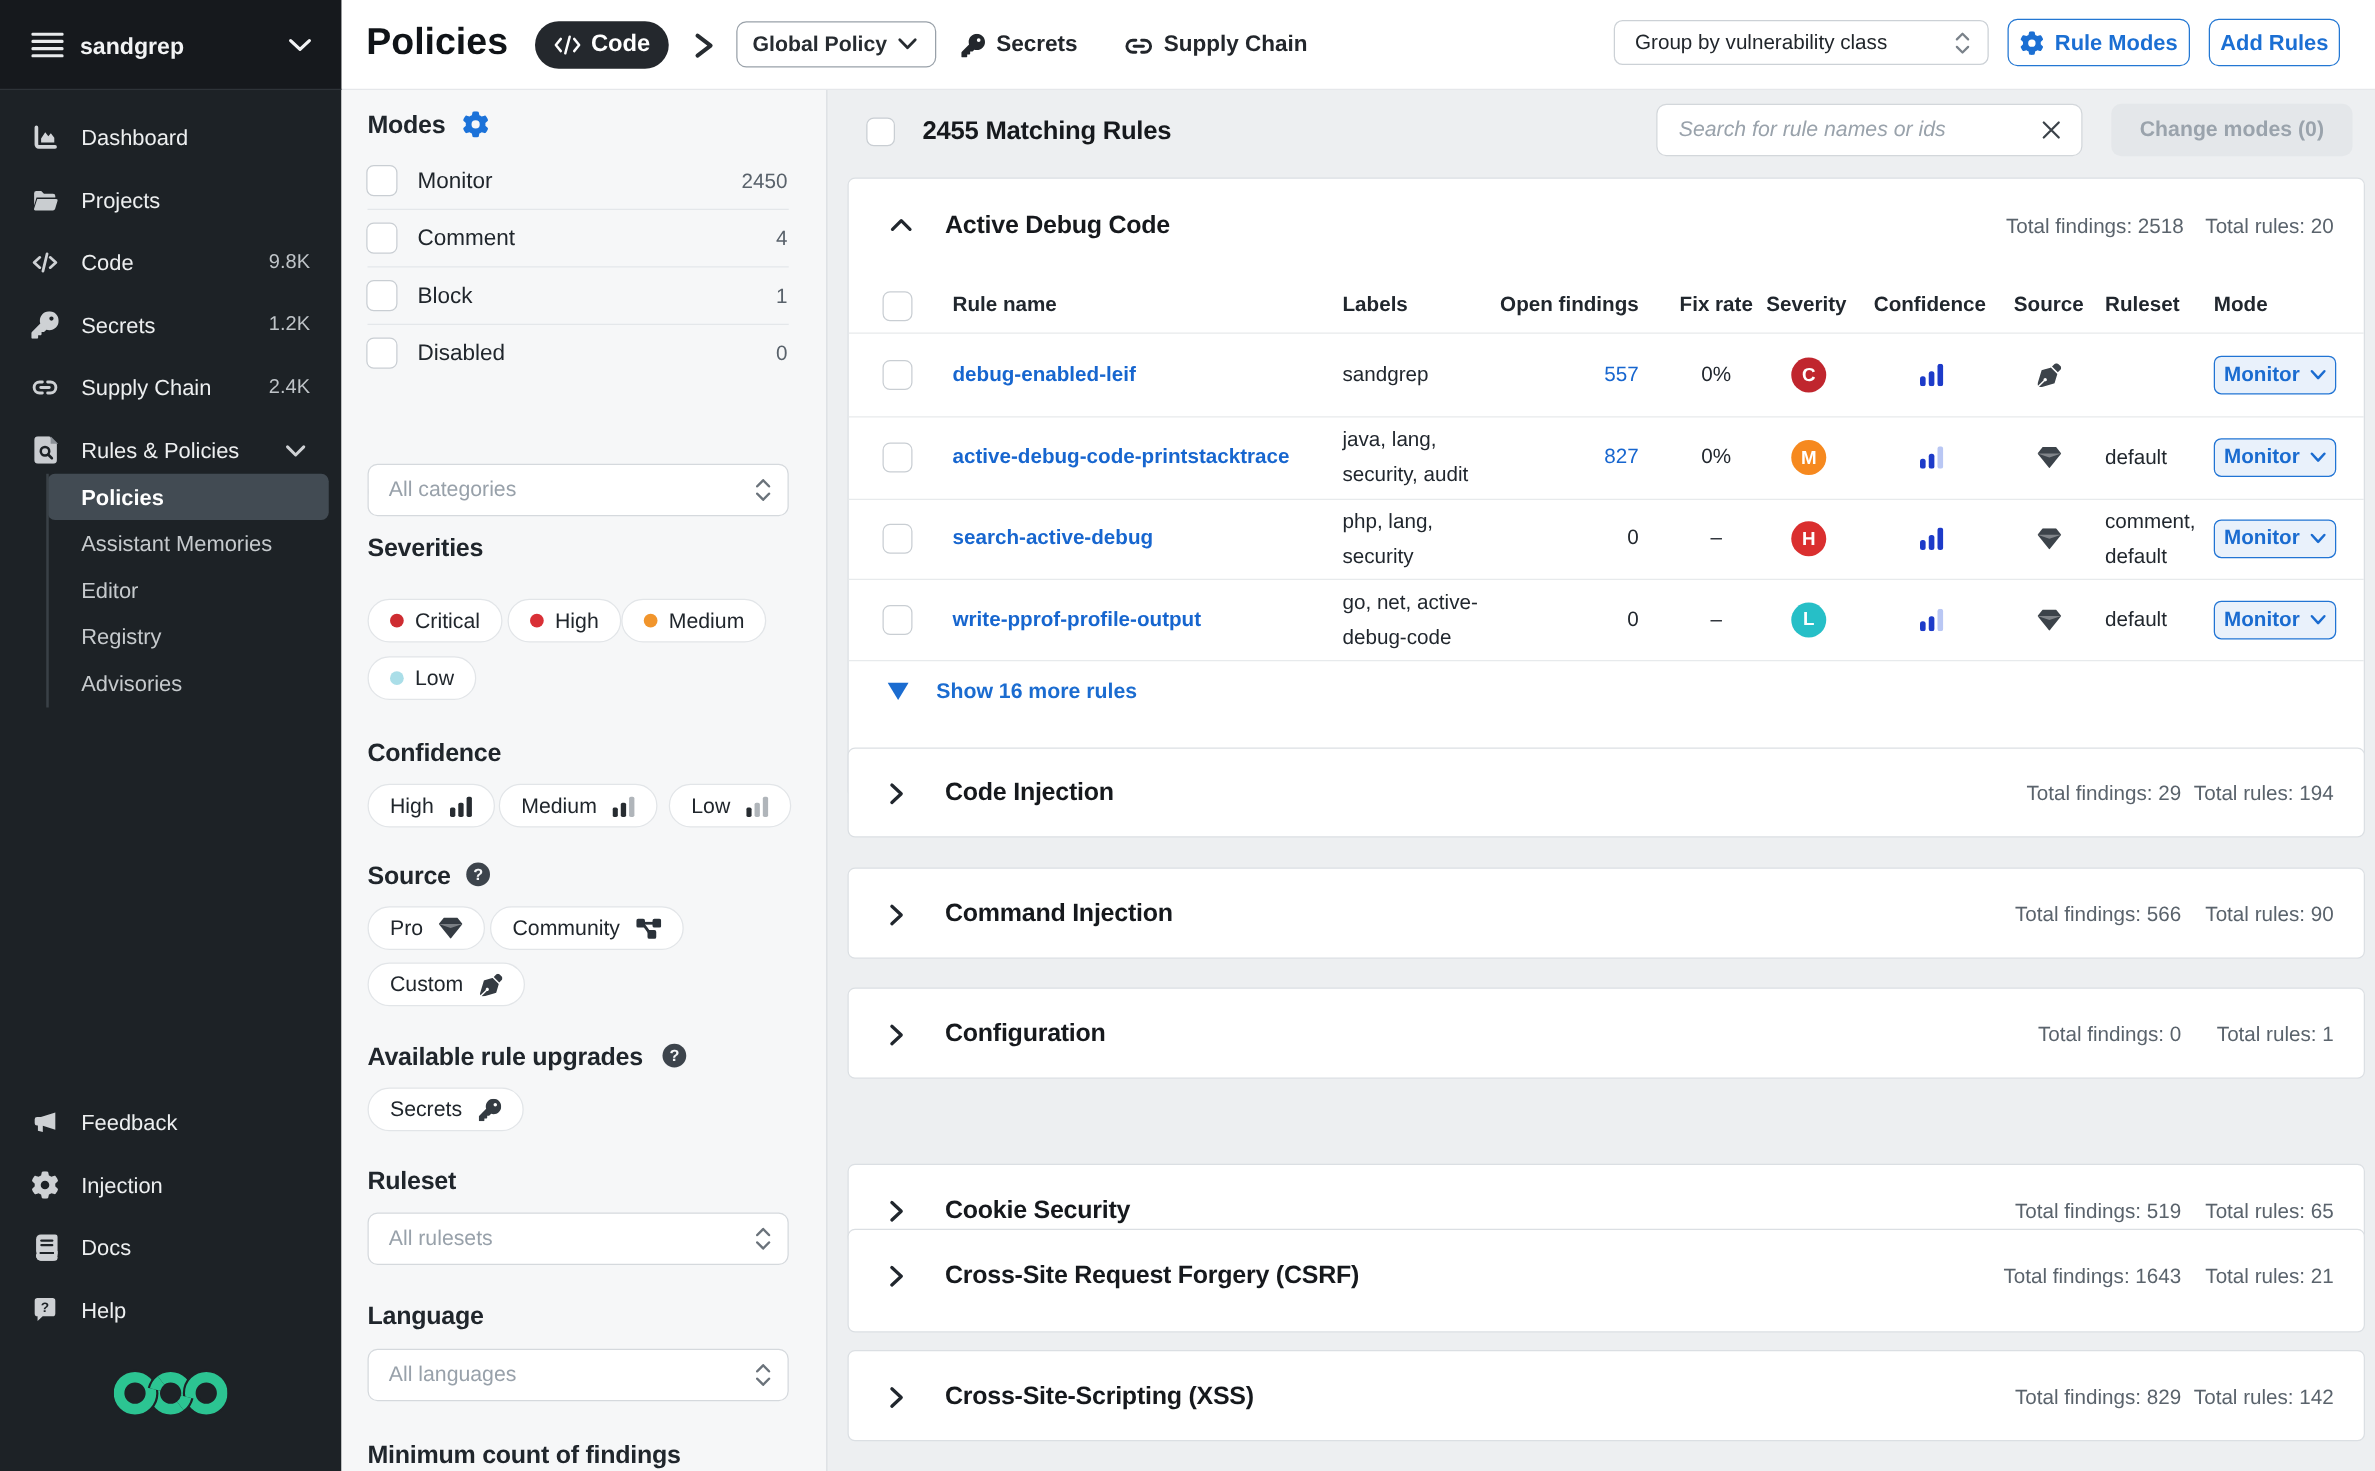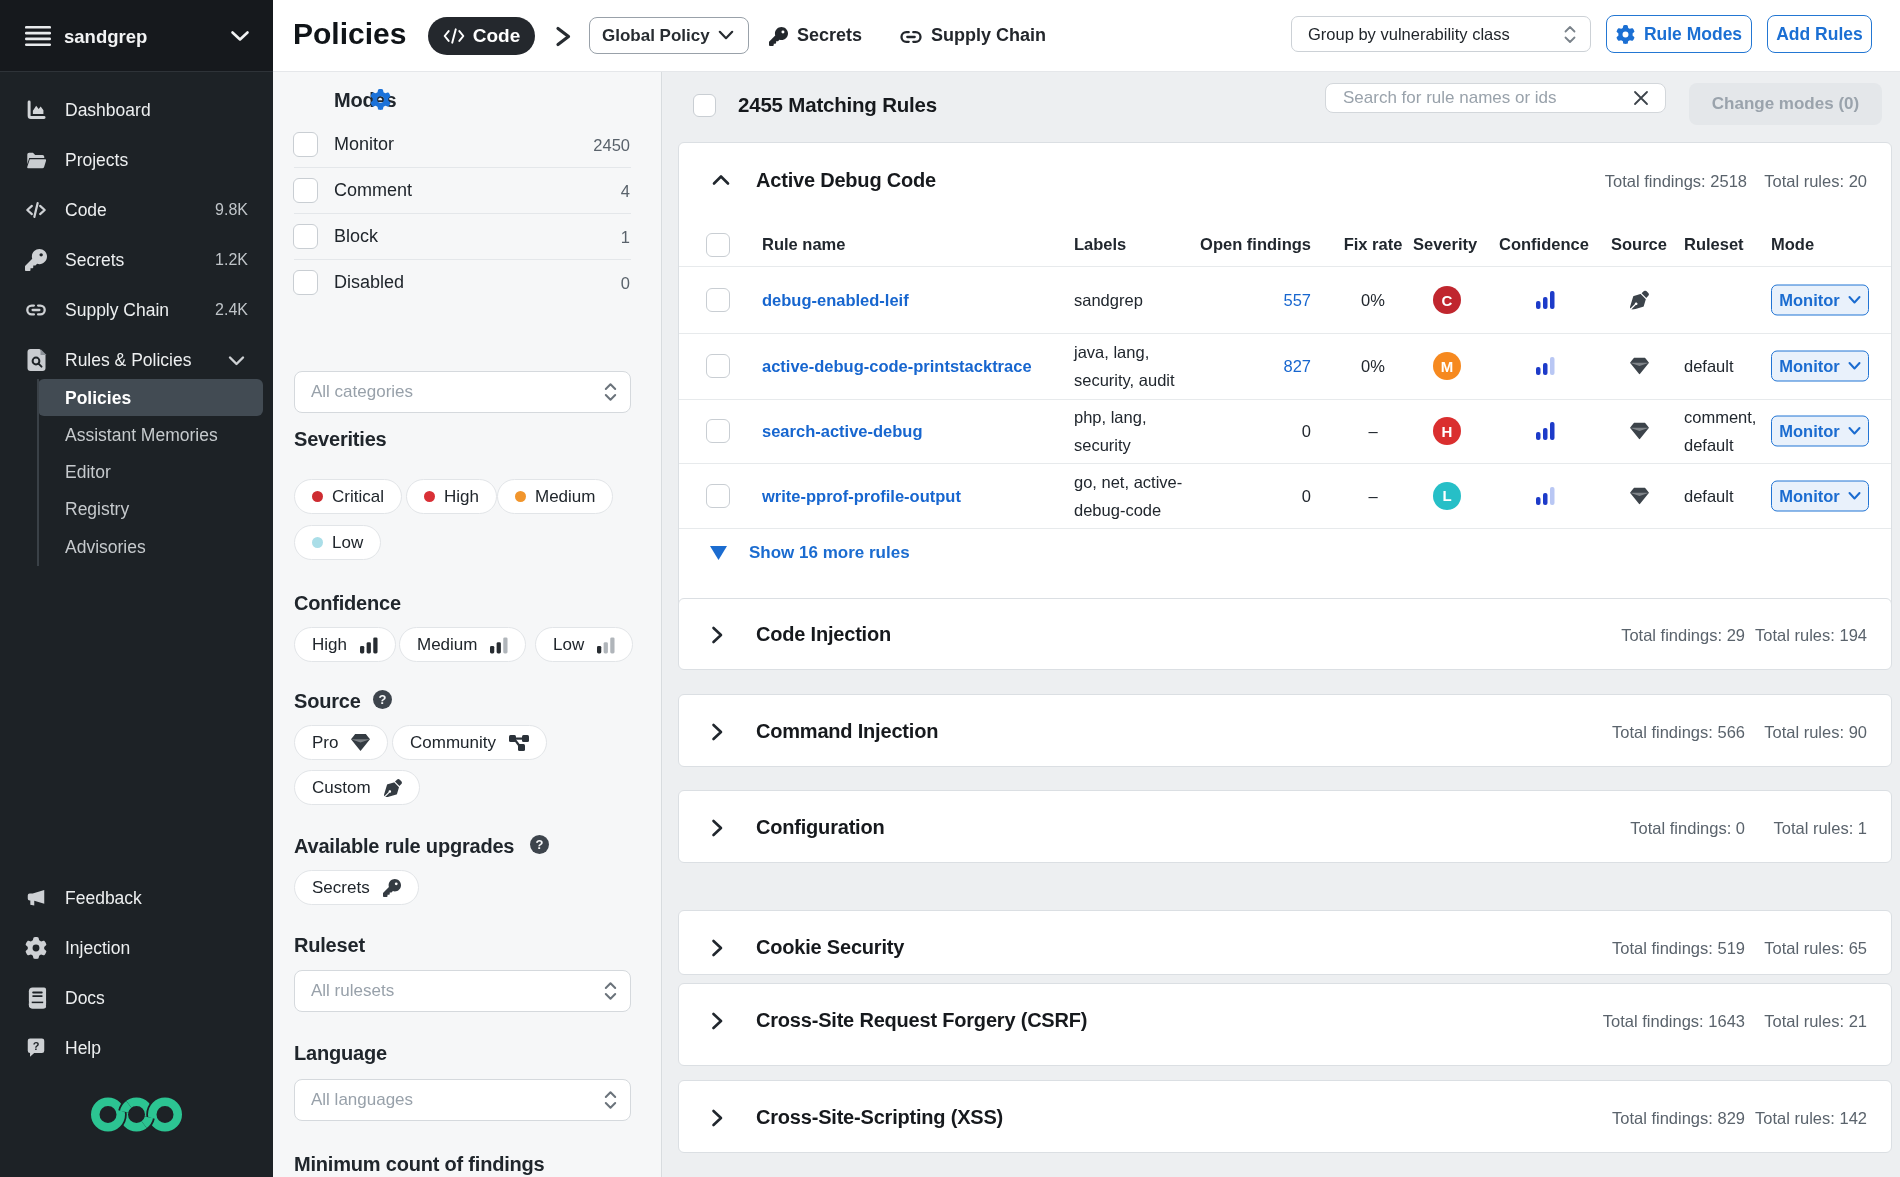--- a/index.html
+++ b/index.html
@@ -231,21 +231,21 @@
     <svg width="19" height="19" viewBox="0 0 512 512" fill="#1b6fd3">
         <path d="M495.9 166.6c3.2 8.7.5 18.4-6.4 24.6l-43.3 39.4c1.1 8.3 1.7 16.8 1.7 25.4s-.6 17.1-1.7 25.4l43.3 39.4c6.9 6.2 9.6 15.9 6.4 24.6-4.4 11.9-9.7 23.3-15.8 34.3l-4.7 8.1c-6.6 11-14 21.4-22.1 31.2-5.9 7.2-15.7 9.6-24.5 6.8l-55.7-17.7c-13.4 10.3-28.2 18.9-44 25.4l-12.5 57.1c-2 9.1-9 16.3-18.2 17.8-13.8 2.3-28 3.5-42.5 3.5s-28.7-1.2-42.5-3.5c-9.2-1.5-16.2-8.7-18.2-17.8l-12.5-57.1c-15.8-6.5-30.6-15.1-44-25.4L83.1 425.9c-8.8 2.8-18.6.3-24.5-6.8-8.1-9.8-15.5-20.2-22.1-31.2l-4.7-8.1c-6.1-11-11.4-22.4-15.8-34.3-3.2-8.7-.5-18.4 6.4-24.6l43.3-39.4c-1.1-8.3-1.7-16.8-1.7-25.4s.6-17.1 1.7-25.4L22.4 191.2c-6.9-6.2-9.6-15.9-6.4-24.6 4.4-11.9 9.7-23.3 15.8-34.3l4.7-8.1c6.6-11 14-21.4 22.1-31.2 5.9-7.2 15.7-9.6 24.5-6.8l55.7 17.7c13.4-10.3 28.2-18.9 44-25.4l12.5-57.1c2-9.1 9-16.3 18.2-17.8C227.3 1.2 241.5 0 256 0s28.7 1.2 42.5 3.5c9.2 1.5 16.2 8.7 18.2 17.8l12.5 57.1c15.8 6.5 30.6 15.1 44 25.4l55.7-17.7c8.8-2.8 18.6-.3 24.5 6.8 8.1 9.8 15.5 20.2 22.1 31.2l4.7 8.1c6.1 11 11.4 22.4 15.8 34.3zM256 336a80 80 0 1 0 0-160 80 80 0 1 0 0 160z"></path>
       </svg>
     <span style="font-size:17.5px;font-weight:700;color:#1b6fd3;">Rule Modes</span>
   </div>
   <div class="abs" style="left:1494px;top:15px;width:105px;height:38px;background:#fff;border:1.5px solid #2377d3;border-radius:8px;display:flex;align-items:center;justify-content:center;">
     <span style="font-size:17.5px;font-weight:700;color:#1b6fd3;">Add Rules</span>
   </div>
 </div>
 <div id="filters">
-  <div class="fhead" style="top:17px;margin-left:40px;">Modes</div>
+  <div class="fhead" style="top:17px;">Modes</div>
   <svg class="abs" style="left:97px;top:17px" width="21" height="21" viewBox="0 0 512 512" fill="#1b72d9">
       <path d="M495.9 166.6c3.2 8.7.5 18.4-6.4 24.6l-43.3 39.4c1.1 8.3 1.7 16.8 1.7 25.4s-.6 17.1-1.7 25.4l43.3 39.4c6.9 6.2 9.6 15.9 6.4 24.6-4.4 11.9-9.7 23.3-15.8 34.3l-4.7 8.1c-6.6 11-14 21.4-22.1 31.2-5.9 7.2-15.7 9.6-24.5 6.8l-55.7-17.7c-13.4 10.3-28.2 18.9-44 25.4l-12.5 57.1c-2 9.1-9 16.3-18.2 17.8-13.8 2.3-28 3.5-42.5 3.5s-28.7-1.2-42.5-3.5c-9.2-1.5-16.2-8.7-18.2-17.8l-12.5-57.1c-15.8-6.5-30.6-15.1-44-25.4L83.1 425.9c-8.8 2.8-18.6.3-24.5-6.8-8.1-9.8-15.5-20.2-22.1-31.2l-4.7-8.1c-6.1-11-11.4-22.4-15.8-34.3-3.2-8.7-.5-18.4 6.4-24.6l43.3-39.4c-1.1-8.3-1.7-16.8-1.7-25.4s.6-17.1 1.7-25.4L22.4 191.2c-6.9-6.2-9.6-15.9-6.4-24.6 4.4-11.9 9.7-23.3 15.8-34.3l4.7-8.1c6.6-11 14-21.4 22.1-31.2 5.9-7.2 15.7-9.6 24.5-6.8l55.7 17.7c13.4-10.3 28.2-18.9 44-25.4l12.5-57.1c2-9.1 9-16.3 18.2-17.8C227.3 1.2 241.5 0 256 0s28.7 1.2 42.5 3.5c9.2 1.5 16.2 8.7 18.2 17.8l12.5 57.1c15.8 6.5 30.6 15.1 44 25.4l55.7-17.7c8.8-2.8 18.6-.3 24.5 6.8 8.1 9.8 15.5 20.2 22.1 31.2l4.7 8.1c6.1 11 11.4 22.4 15.8 34.3zM256 336a80 80 0 1 0 0-160 80 80 0 1 0 0 160z"></path>
     </svg>
   <div class="chk abs" style="left:20px;top:60px;width:25px;height:25px;"></div>
     <div class="flab" style="top:62px">Monitor</div>
     <div class="fcount" style="top:64px">2450</div>
   <div class="frow-line" style="top:95px"></div>
   <div class="chk abs" style="left:20px;top:106px;width:25px;height:25px;"></div>
     <div class="flab" style="top:108px">Comment</div>
     <div class="fcount" style="top:110px">4</div>
@@ -344,21 +344,21 @@
         <path d="M1.8 7 6.5 2.2 11.2 7"></path>
         <path d="M1.8 13 6.5 17.8 11.2 13"></path>
       </svg>
   </div>
 
   <div class="fhead" style="top:1081px;">Minimum count of findings</div>
 </div>
 <div id="main">
   <div class="chk abs" style="left:30px;top:22px;width:23px;height:23px;"></div>
   <div class="abs" style="left:75px;top:21px;font-size:20.5px;font-weight:700;color:#16191d;letter-spacing:-0.2px;">2455 Matching Rules</div>
-  <div class="abs" style="left:662px;top:11px;width:341px;height:30px;background:#fff;border:1px solid #d3d7db;border-radius:8px;display:flex;align-items:center;padding:0 17px;">
+  <div class="abs" style="left:662px;top:11px;width:341px;height:42px;background:#fff;border:1px solid #d3d7db;border-radius:8px;display:flex;align-items:center;padding:0 17px;font-style:italic;">
     <span style="font-size:17px;color:#99a2ab;">Search for rule names or ids</span>
     <svg class="abs" style="right:16px" width="16" height="16" viewBox="0 0 16 16">
         <path d="M2 2l12 12M14 2 2 14" stroke="#3c434a" stroke-width="1.8" stroke-linecap="round"></path>
       </svg>
   </div>
   <div class="abs" style="left:1026px;top:11px;width:193px;height:42px;background:#e4e7ea;border-radius:8px;display:flex;align-items:center;justify-content:center;">
     <span style="font-size:17px;font-weight:700;color:#9aa3ac;">Change modes (0)</span>
   </div>
 
   <div class="card" style="top:70px;height:497px;">
@@ -519,21 +519,21 @@
     <div class="totals" style="right:24px;top:28px;">Total rules: 90</div>
   </div>
   <div class="card" style="top:718px;height:73px;">
     <svg class="chev-r" style="top:28px" width="12" height="18" viewBox="0 0 12 18" fill="none">
         <path d="M2.5 2 10 9l-7.5 7" stroke="#21272e" stroke-width="2.6" stroke-linecap="round" stroke-linejoin="round"></path>
       </svg>
     <div class="ctitle" style="top:25px;">Configuration</div>
     <div class="totals" style="right:146px;top:28px;">Total findings: 0</div>
     <div class="totals" style="right:24px;top:28px;">Total rules: 1</div>
   </div>
-  <div class="card" style="top:838px;height:65px;">
+  <div class="card" style="top:859px;height:65px;">
     <svg class="chev-r" style="top:28px" width="12" height="18" viewBox="0 0 12 18" fill="none">
         <path d="M2.5 2 10 9l-7.5 7" stroke="#21272e" stroke-width="2.6" stroke-linecap="round" stroke-linejoin="round"></path>
       </svg>
     <div class="ctitle" style="top:25px;">Cookie Security</div>
     <div class="totals" style="right:146px;top:28px;">Total findings: 519</div>
     <div class="totals" style="right:24px;top:28px;">Total rules: 65</div>
   </div>
   <div class="card" style="top:911px;height:83px;">
     <svg class="chev-r" style="top:28px" width="12" height="18" viewBox="0 0 12 18" fill="none">
         <path d="M2.5 2 10 9l-7.5 7" stroke="#21272e" stroke-width="2.6" stroke-linecap="round" stroke-linejoin="round"></path>

